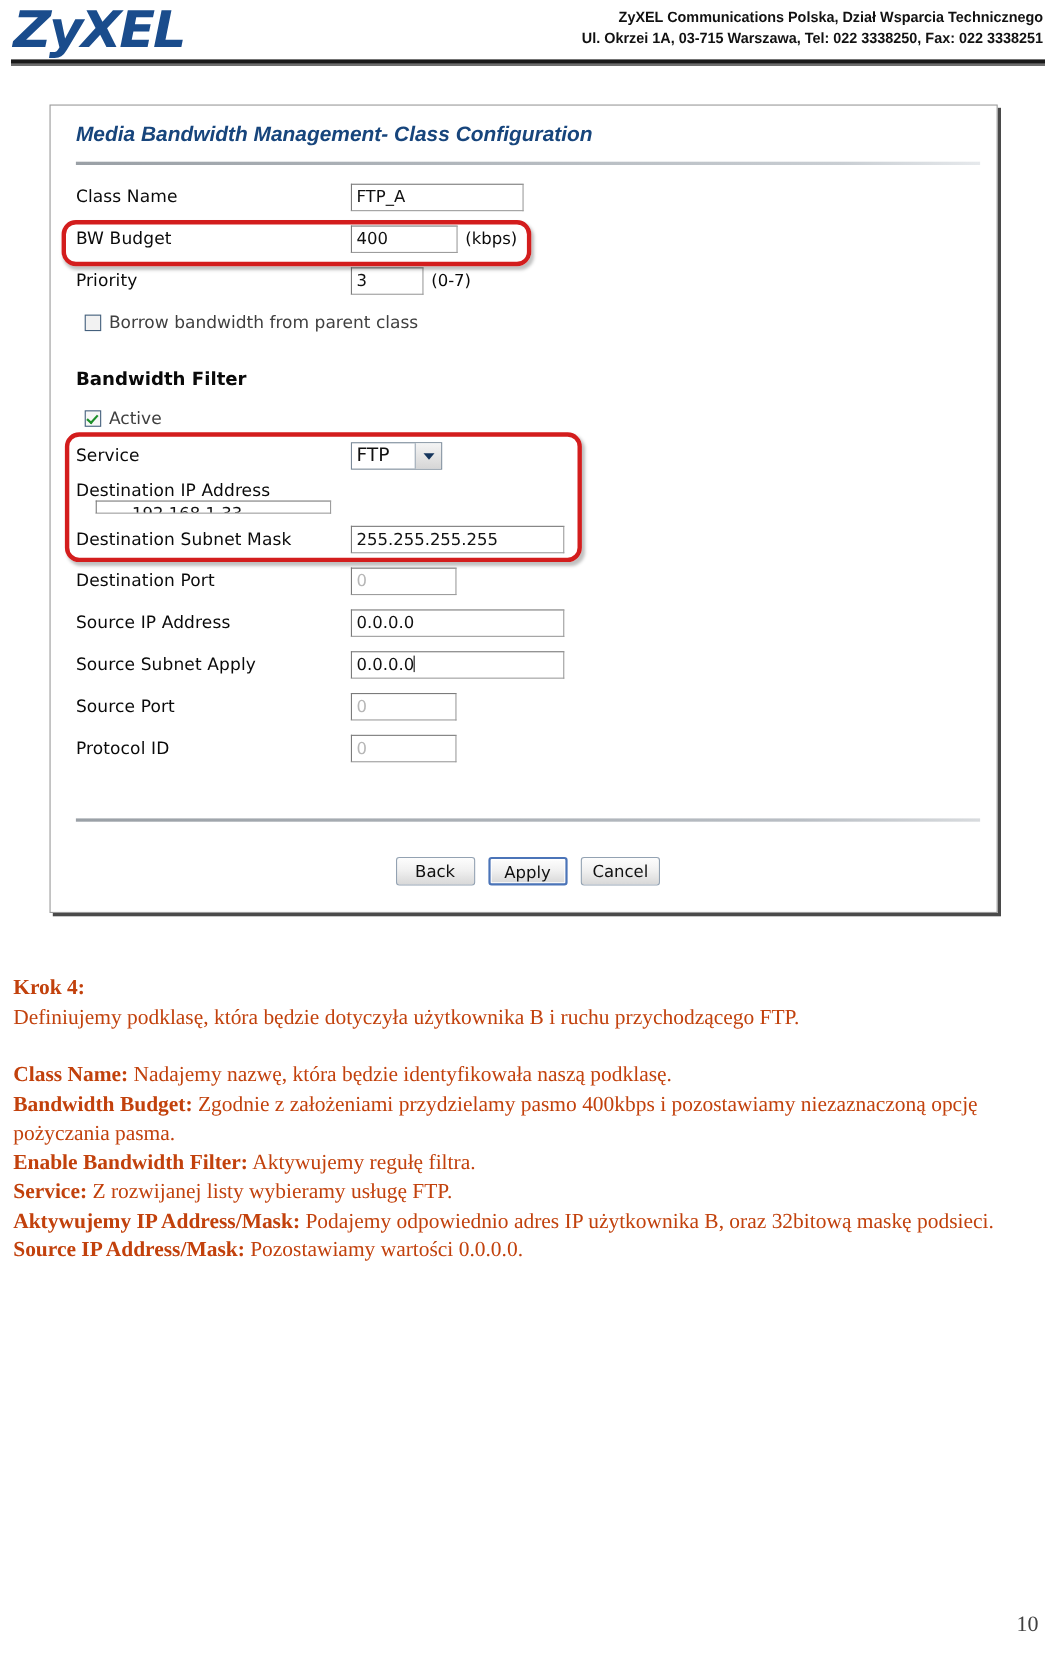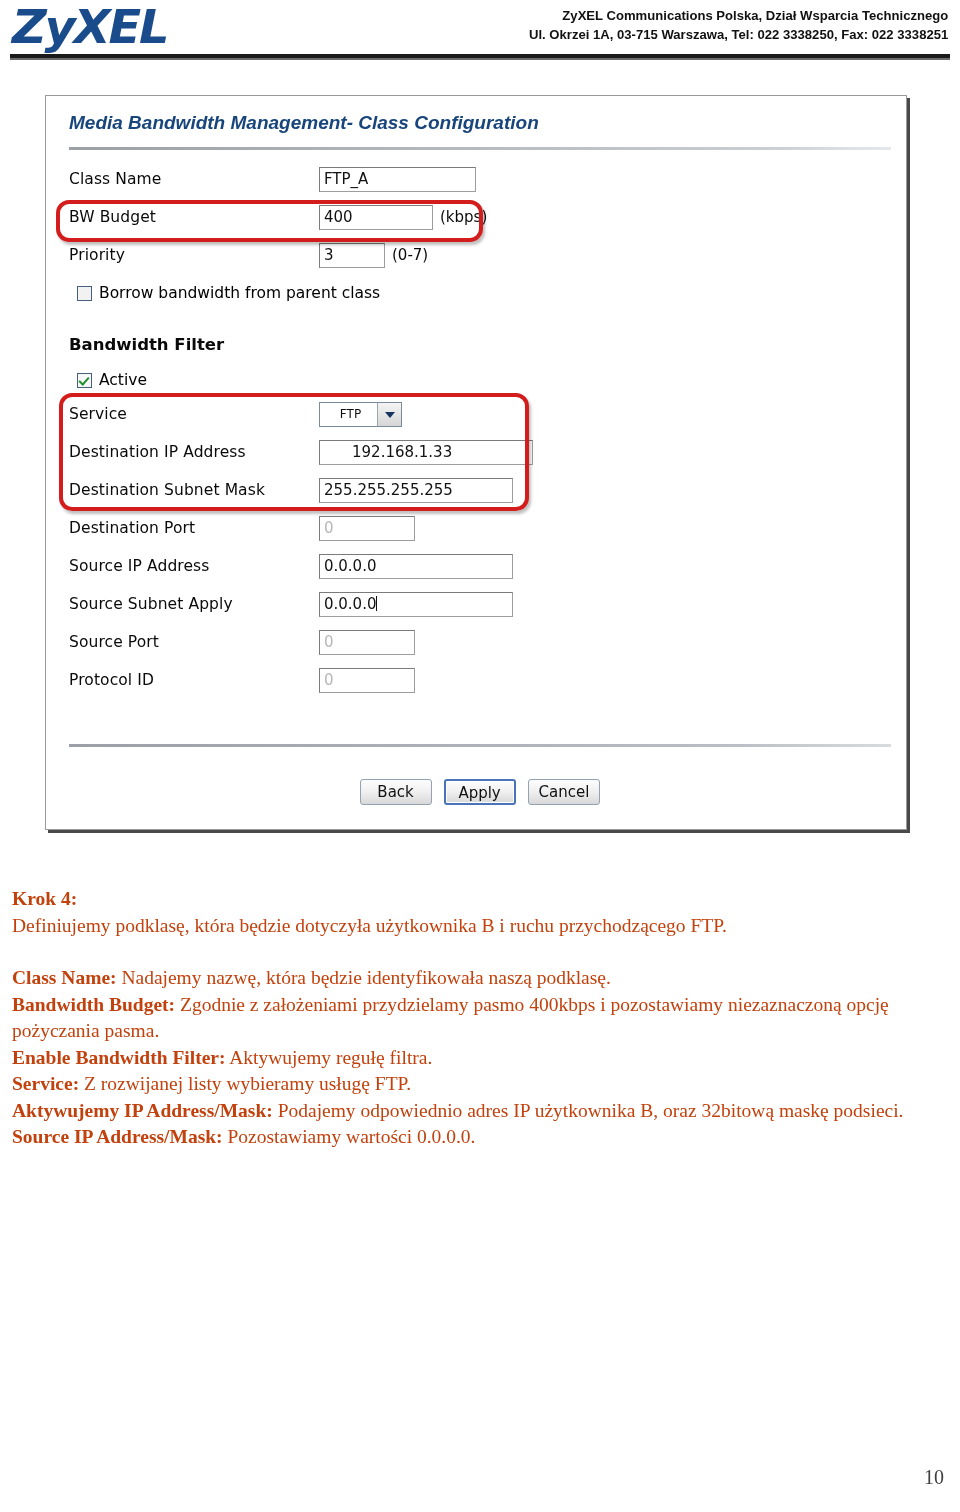--- a/index.html
+++ b/index.html
@@ -169,21 +169,21 @@
     left: 3px;
     top: 1px;
     width: 4px;
     height: 8px;
     border: solid #1d8f2a;
     border-width: 0 2.5px 2.5px 0;
     transform: rotate(42deg);
   }
   .cbx-label {
     font-size: 15.5px;
-    color: #000000;
+    color: #404040;
     white-space: nowrap;
   }
 
   .section-head {
     position: absolute;
     left: 23px;
     font-size: 16.5px;
     font-weight: bold;
     color: #0a0a0a;
     white-space: nowrap;
@@ -191,22 +191,21 @@
 
   
   .select {
     box-sizing: border-box;
     height: 25px;
     width: 83px;
     border: 1px solid #7b8a99;
     background: #ffffff;
     display: flex;
     align-items: stretch;
-    font-size: 12px;
-    text-align: center;
+    font-size: 17px;
   }
   .select .sel-text {
     flex: 1 1 auto;
     padding-left: 4px;
     line-height: 23px;
     color: #111;
     overflow: hidden;
     white-space: nowrap;
   }
   .select .sel-arrow {
@@ -316,21 +315,21 @@
   <div class="ui-title">Media Bandwidth Management- Class Configuration</div>
   <div class="ui-title-rule"></div>
 
   <div class="row" style="top:68px;">
     <div class="row-label">Class Name</div>
     <div class="field" style="width:157px;">FTP_A</div>
   </div>
 
   <div class="row" style="top:106px;">
     <div class="row-label">BW Budget</div>
-    <div class="field" style="width:114px;">400</div>
+    <div class="field" style="width:97px;">400</div>
     <div class="suffix">(kbps)</div>
   </div>
 
   <div class="row" style="top:144px;">
     <div class="row-label">Priority</div>
     <div class="field" style="width:66px;">3</div>
     <div class="suffix">(0-7)</div>
   </div>
 
   <div class="cbx-row" style="top:186px;">
@@ -346,21 +345,21 @@
   </div>
 
   <div class="row" style="top:303px;">
     <div class="row-label">Service</div>
     <div class="select">
       <span class="sel-text">FTP</span>
       <span class="sel-arrow"></span>
     </div>
   </div>
 
-  <div class="row" style="top:341px;">
+  <div class="row" style="top:341px;flex-direction:column;">
     <div class="row-label">Destination IP Address</div>
     <div class="field" style="width:214px;padding-left:32px;">192.168.1.33</div>
   </div>
 
   <div class="row" style="top:379px;">
     <div class="row-label">Destination Subnet Mask</div>
     <div class="field" style="width:194px;">255.255.255.255</div>
   </div>
 
   <div class="row" style="top:417px;">

